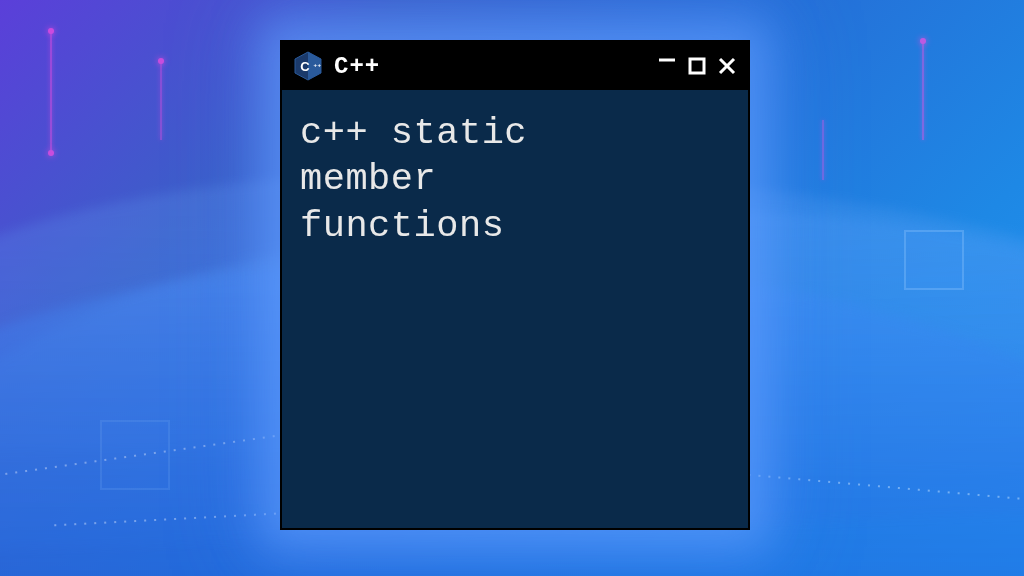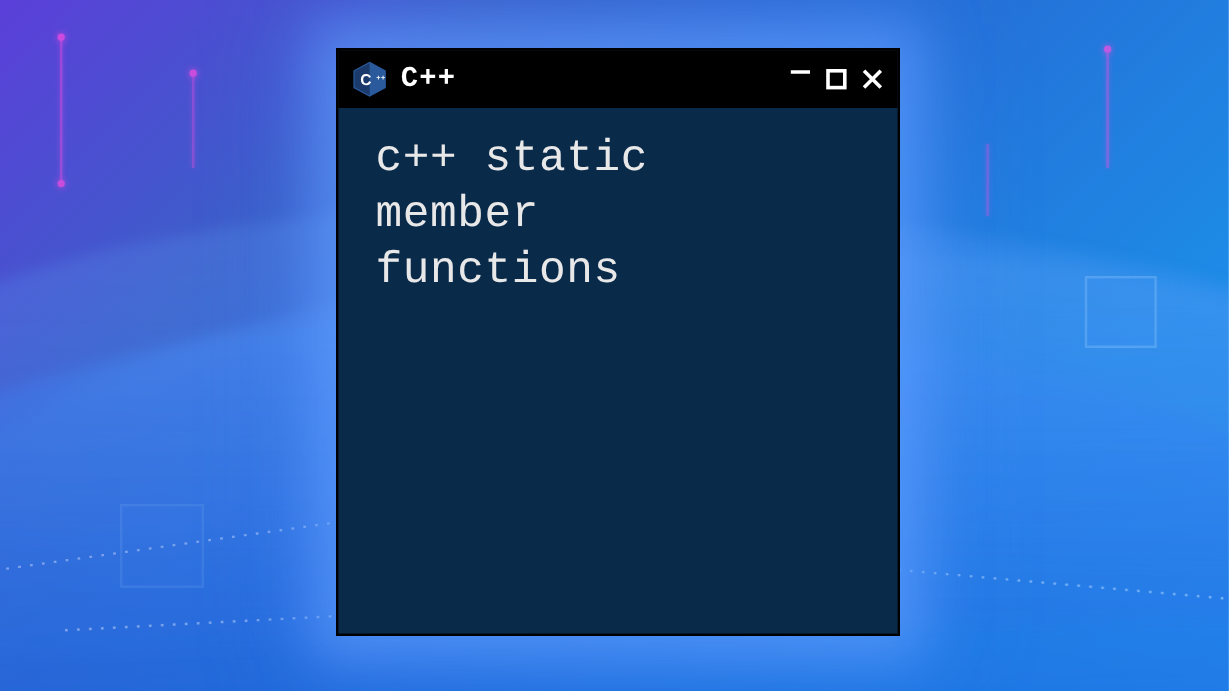--- a/index.html
+++ b/index.html
@@ -134,21 +134,21 @@
       display: inline-flex;
       align-items: center;
       justify-content: center;
       width: 22px;
       height: 22px;
     }
     .ctrl.min { font-size: 28px; line-height: 0; position: relative; top: -6px; }
     .ctrl.max svg, .ctrl.close svg { display: block; }
 
     .content {
-      padding: 20px 31px;
+      padding: 20px 18px;
       color: #e8e8e8;
       font-size: 37px;
       line-height: 1.25;
       font-family: 'Consolas', 'Courier New', monospace;
       letter-spacing: 0.5px;
     }
   </style>
 </head>
 <body>
 

